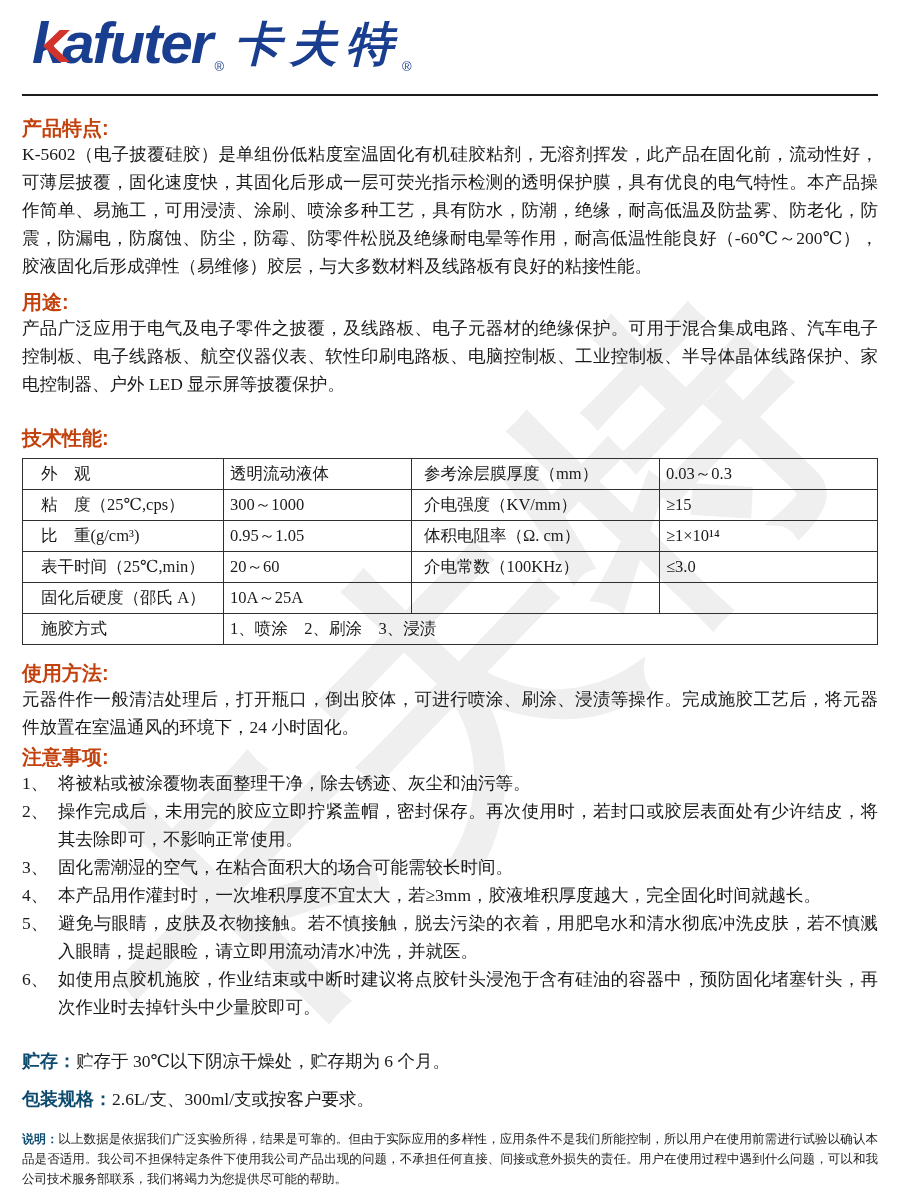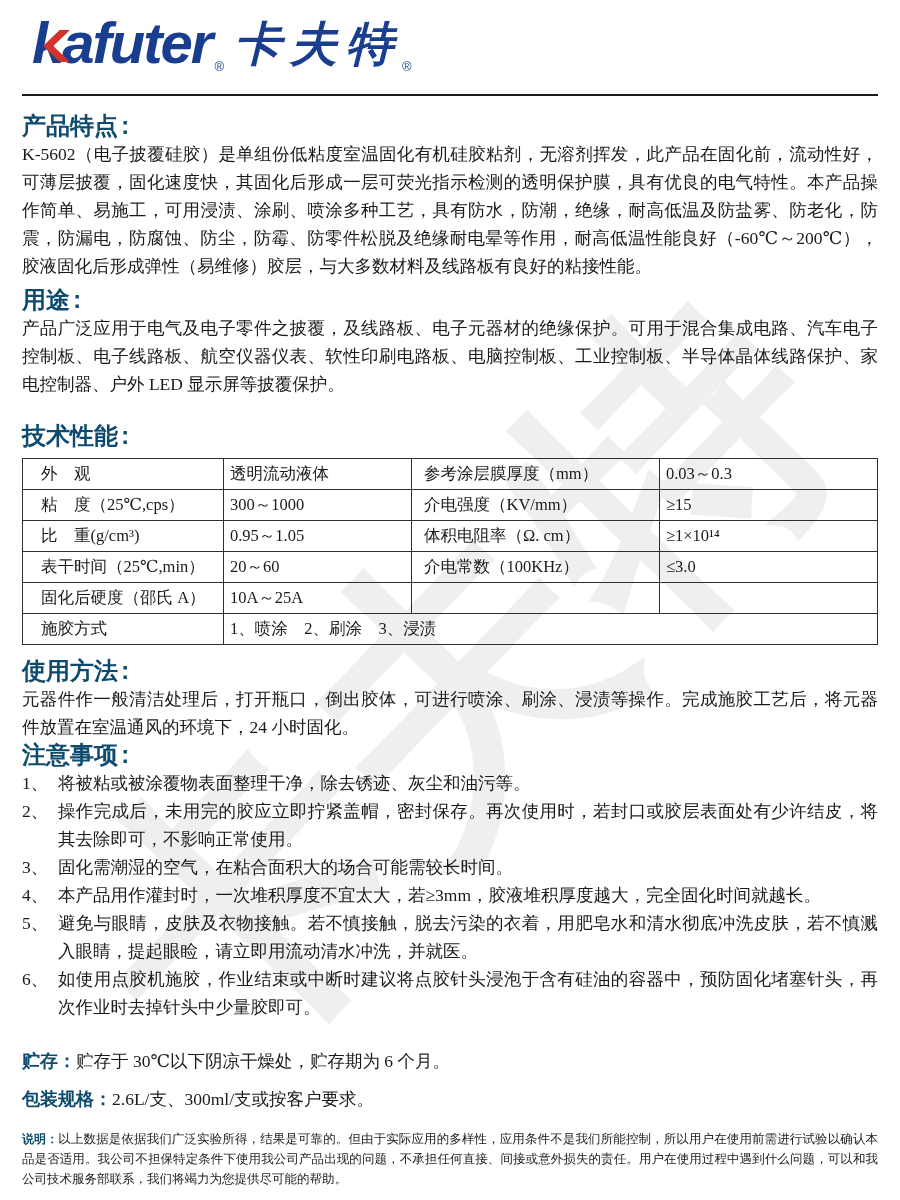--- a/index.html
+++ b/index.html
@@ -43,22 +43,22 @@
     font-weight:bold; font-style:italic;
     font-size:47px; line-height:60px; letter-spacing:9px;
   }
   .logo-reg2 { font-size:13px; align-self:flex-end; margin:0 0 4px 0;
     font-family:"Liberation Sans","DejaVu Sans",sans-serif; }
 
   .rule { border-top:2px solid #1c1c1c; margin-top:16px; }
 
   
   .h {
-    font-family:Liberation Mono, monospace;
-    font-weight:bold; font-size:24px; line-height:24px; color:#0c4a6e;
+    font-family:Liberation Sans, sans-serif;
+    font-weight:bold; font-size:20px; line-height:24px; color:#c2410c;
   }
   .sec-features .h { margin-top:20px; }
   .sec-usage    .h { margin-top:10px; }
   .sec-tech     .h { margin-top:28px; }
   .sec-method   .h { margin-top:16px; }
   .sec-notes    .h { margin-top:4px; }
   .body-text { font-size:17.5px; line-height:28px; text-align:justify; }
 
   
   table { width:100%; border-collapse:collapse; table-layout:fixed; margin-top:8px;

